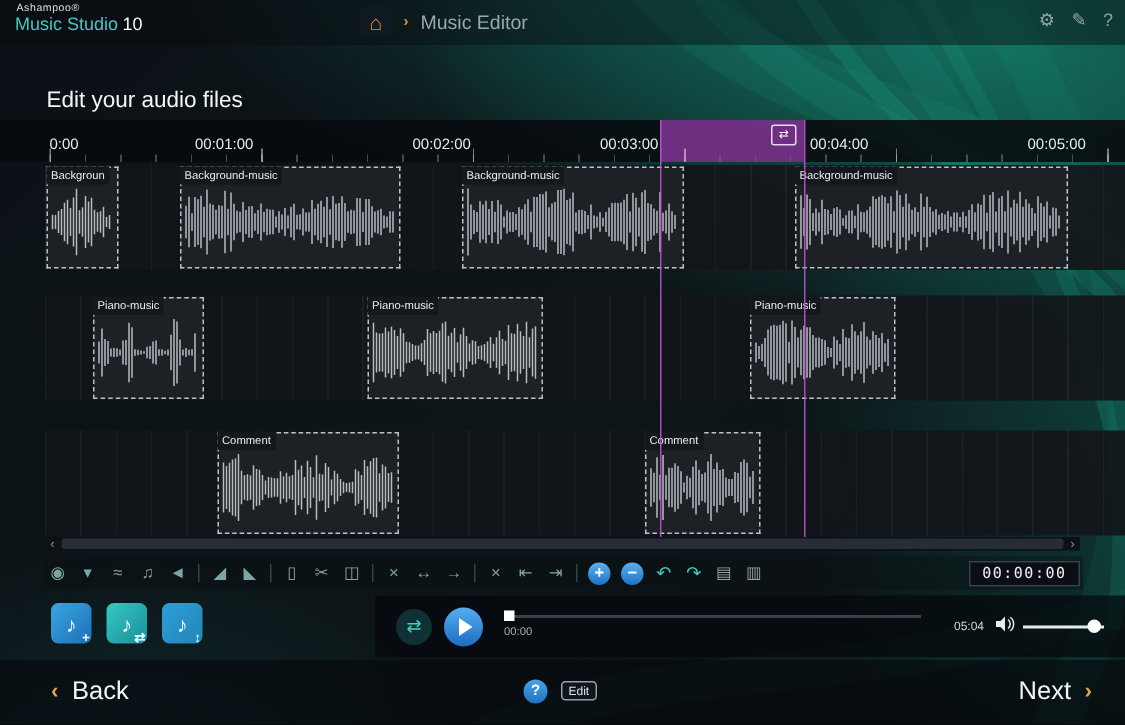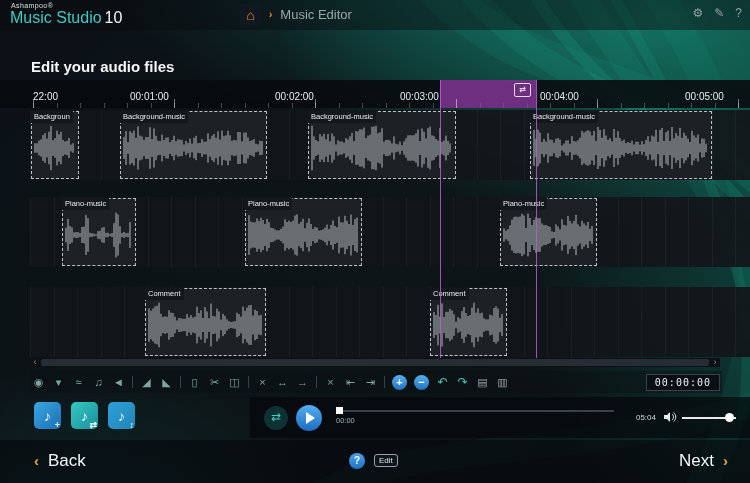--- a/index.html
+++ b/index.html
@@ -10,31 +10,31 @@
       radial-gradient(620px 340px at 88% 4%, rgba(24,196,160,.50), rgba(24,196,160,0) 62%),
       radial-gradient(420px 520px at 103% 55%, rgba(18,150,126,.36), rgba(18,150,126,0) 60%),
       radial-gradient(500px 260px at 55% -6%, rgba(22,170,150,.28), rgba(22,170,150,0) 60%),
       radial-gradient(340px 240px at 12% 108%, rgba(16,120,110,.22), rgba(16,120,110,0) 65%),
       linear-gradient(135deg,#0b1116,#0d1518 55%,#0b1014);
   }
   .bg-art{position:absolute;left:0;top:0;width:750px;height:483px;}
   
   .topbar{position:absolute;left:0;top:0;right:0;height:30px;background:rgba(8,12,16,.45);}
   .logo-small{position:absolute;left:11px;top:2px;font-size:7px;color:#cfe2e2;letter-spacing:.4px;}
-  .logo-main{position:absolute;left:10px;top:9px;font-size:16px;color:#3fc9c4;white-space:nowrap;}
+  .logo-main{position:absolute;left:10px;top:9px;font-size:12px;color:#3fc9c4;white-space:nowrap;}
   .logo-main .ver{color:#f4f8f8;margin-left:3px;}
   .crumb{position:absolute;left:240px;top:4px;display:flex;align-items:center;gap:8px;}
   .home-badge{width:21px;height:21px;border-radius:4px;background:rgba(18,26,34,.85);display:flex;align-items:center;justify-content:center;cursor:pointer;}
   .home-glyph{color:#e8912d;font-size:14px;line-height:14px;}
   .crumb-sep{color:#e8912d;font-size:10px;font-weight:700;}
   .crumb-label{color:#9aa7ad;font-size:13px;}
   .winicons{position:absolute;right:8px;top:6px;display:flex;gap:11px;color:#97a1a7;font-size:12px;}
   .winicons span{cursor:pointer;}
   
-  .page-title{position:absolute;left:31px;top:48px;font-size:15px;font-weight:700;color:#f2f6f7;}
+  .page-title{position:absolute;left:31px;top:48px;font-size:15px;font-weight:400;color:#f2f6f7;}
   
   .ruler{position:absolute;left:0;top:80px;width:750px;height:28px;background:rgba(8,10,14,.88);}
   .ruler::before{content:'';position:absolute;left:33px;right:0;bottom:0;height:5px;
     background:repeating-linear-gradient(90deg, rgba(255,255,255,.25) 0 1px, transparent 1px 23.5px);}
   .ruler::after{content:'';position:absolute;left:33px;right:0;bottom:0;height:9px;
     background:repeating-linear-gradient(90deg, rgba(255,255,255,.45) 0 1px, transparent 1px 141px);}
   .ruler-label{position:absolute;top:11px;font-size:10px;color:#e8eef0;white-space:nowrap;}
   .ruler-selection{position:absolute;top:0;bottom:0;background:rgba(150,60,172,.72);}
   .loop-badge{position:absolute;top:3px;width:15px;height:12px;border:1px solid #e7d7ef;border-radius:2px;
     color:#fff;font-size:8px;line-height:11px;text-align:center;z-index:3;}
@@ -136,21 +136,21 @@
     </div>
   </header>
 
   <h1 class="page-title">Edit your audio files</h1>
 
   <section>
     <div class="ruler">
       <div class="ruler-selection" id="ruler-selection" style="left: 440px; width: 96px;"></div>
       <div class="loop-badge" id="loop-badge" style="left: 514px;">⇄</div>
       <div id="ruler-labels">
-          <span class="ruler-label" style="left: 33px;">22:00</span>
+          <span class="ruler-label" style="left: 33px;">0:00</span>
           <span class="ruler-label" style="left: 130px;">00:01:00</span>
           <span class="ruler-label" style="left: 275px;">00:02:00</span>
           <span class="ruler-label" style="left: 400px;">00:03:00</span>
           <span class="ruler-label" style="left: 540px;">00:04:00</span>
           <span class="ruler-label" style="left: 685px;">00:05:00</span>
         </div>
     </div>
     <div class="tracks" id="tracks">
         <div class="track-row" style="top: 0px;">
           <div class="clip" style="left: 1px; width: 48px;">

